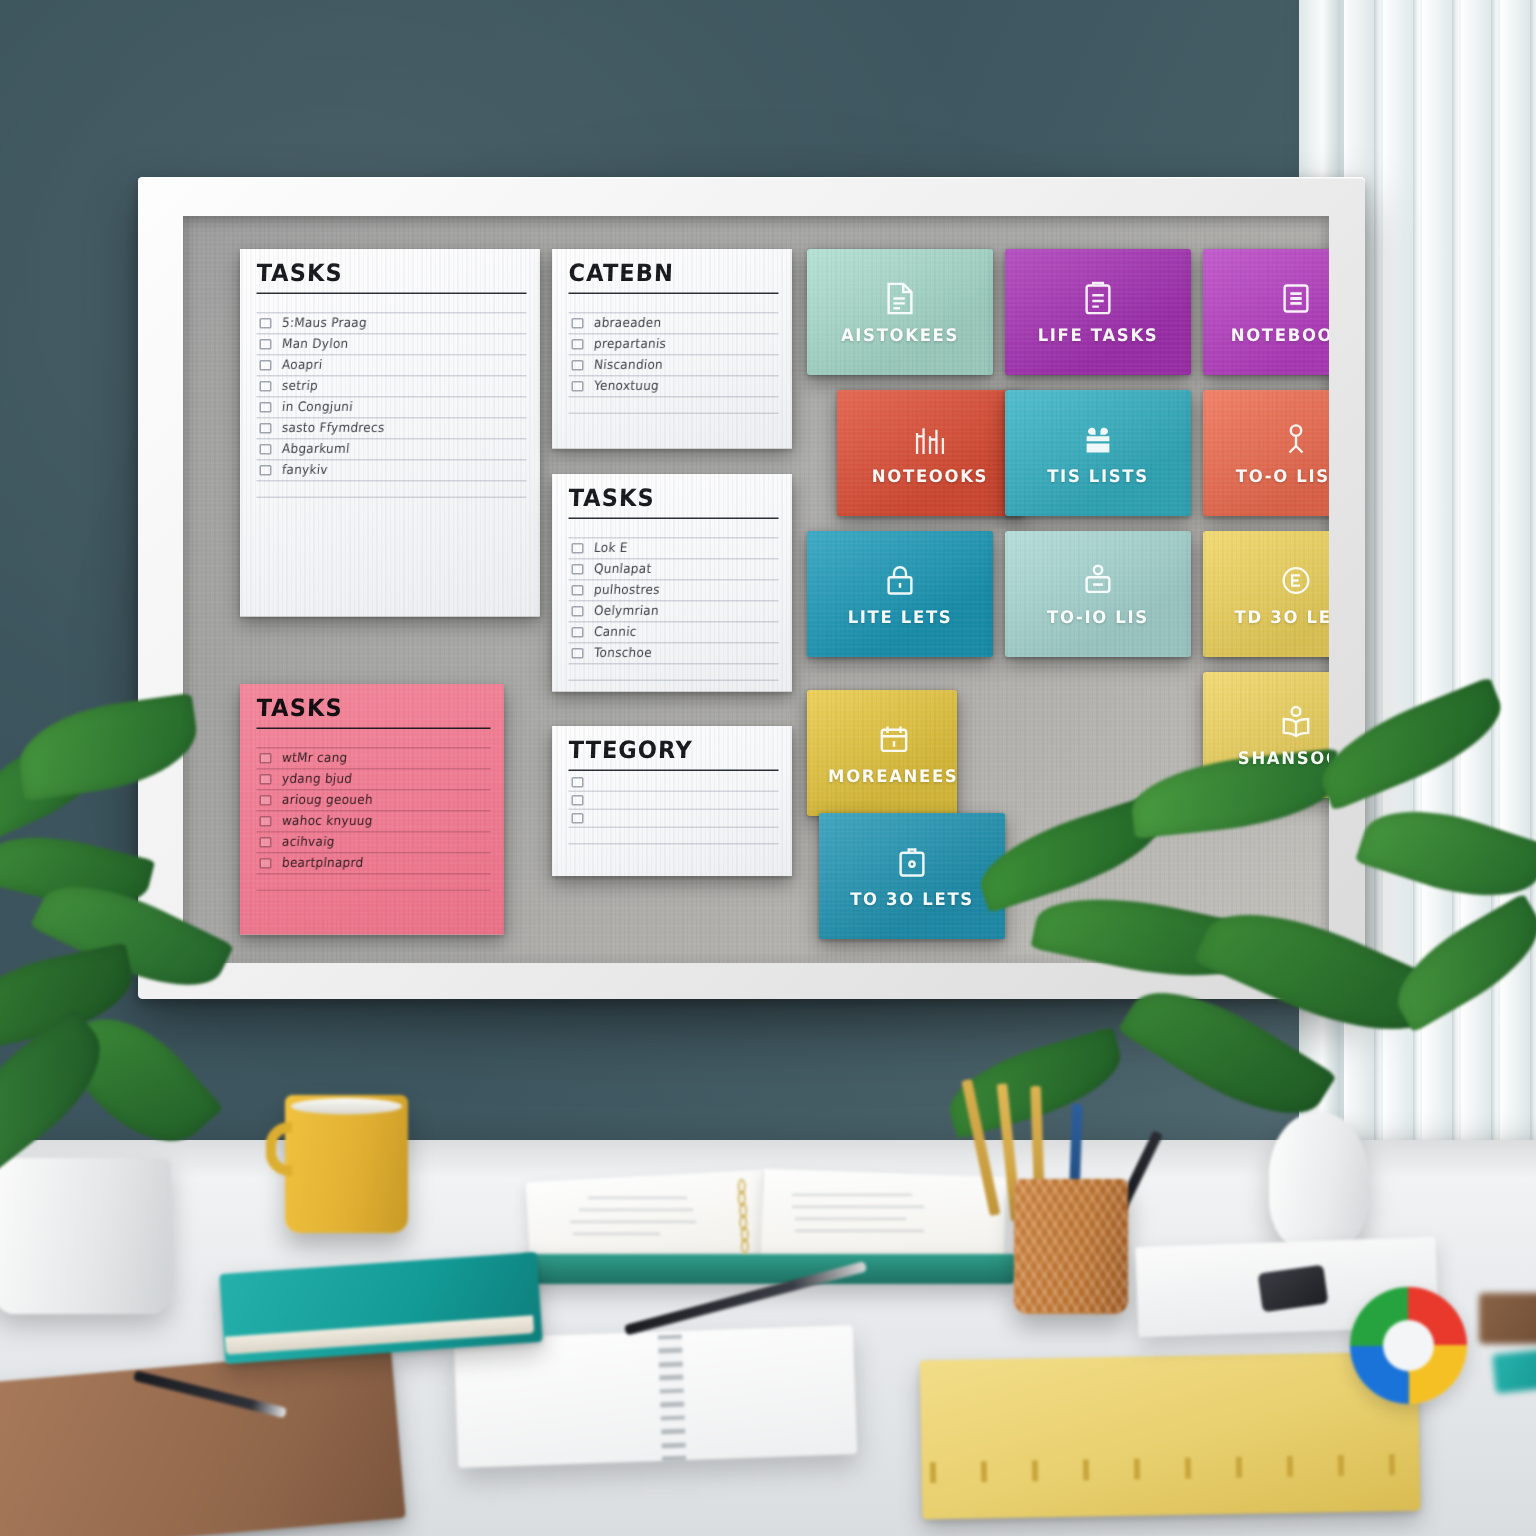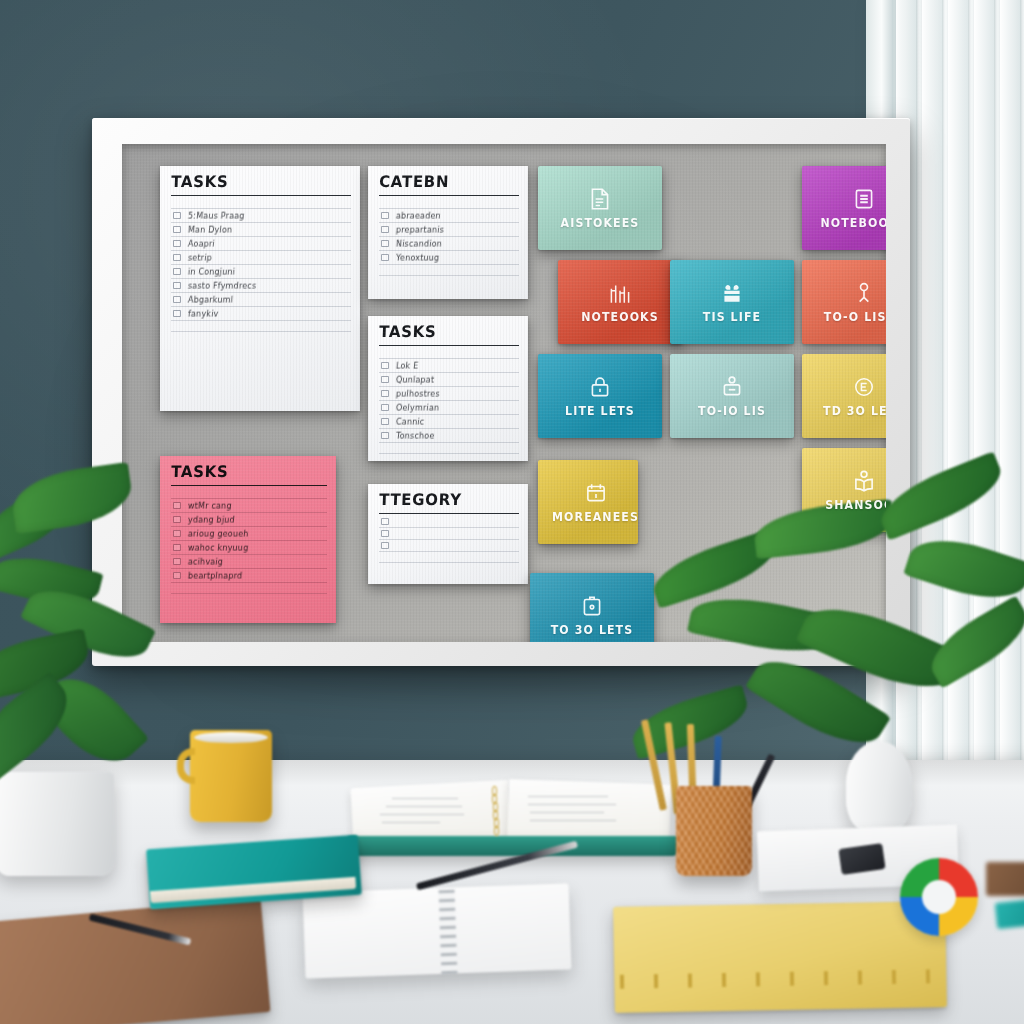--- a/index.html
+++ b/index.html
@@ -427,20 +427,30 @@
       <span class="card-icon">
         <svg width="26" height="26" viewBox="0 0 24 24" fill="none" stroke="#ffffff" stroke-width="1.5">
           <path d="M5 3h9l5 5v13H5z"></path>
             <path d="M14 3v5h5"></path>
           <path d="M8 12h7M8 15h7M8 18h4"></path>
         </svg>
       </span>
       <span class="card-label">AISTOKEES</span>
     </div>
 
+    <div class="card lighttext" style="left:548px; top:22px; width:124px; height:84px; background:#a832b7;">
+      <span class="card-icon">
+        <svg width="26" height="26" viewBox="0 0 24 24" fill="none" stroke="#ffffff" stroke-width="1.5">
+          <rect x="5" y="4" width="14" height="17" rx="1.5"></rect>
+          <path d="M9 4V2.5h6V4"></path>
+          <path d="M8.5 10h7M8.5 13.5h7M8.5 17h4"></path>
+        </svg>
+      </span>
+      <span class="card-label">LIFE TASKS</span>
+    </div>
 
     <div class="card lighttext" style="left:680px; top:22px; width:124px; height:84px; background:#b83ec4;">
       <span class="card-icon">
         <svg width="26" height="26" viewBox="0 0 24 24" fill="none" stroke="#ffffff" stroke-width="1.5">
           <rect x="5" y="4" width="14" height="16" rx="1.5"></rect>
           <path d="M8.5 9h7M8.5 12h7M8.5 15h7" stroke-width="1.8"></path>
         </svg>
       </span>
       <span class="card-label">NOTEBOOKS</span>
     </div>
@@ -456,21 +466,21 @@
     </div>
 
     <div class="card lighttext" style="left:548px; top:116px; width:124px; height:84px; background:#34b2c4;">
       <span class="card-icon">
         <svg width="26" height="26" viewBox="0 0 24 24" fill="#ffffff">
           <path d="M5 10h14v3H5zM5 14.5h14V20H5z"></path>
           <path d="M6.5 5.5a2.3 2.3 0 0 1 4 1.2V9H7.6a2 2 0 0 1-1.1-3.5z"></path>
           <path d="M17.5 5.5a2.3 2.3 0 0 0-4 1.2V9h2.9a2 2 0 0 0 1.1-3.5z"></path>
         </svg>
       </span>
-      <span class="card-label">TIS LIFE</span>
+      <span class="card-label">TIS LISTS</span>
     </div>
 
     <div class="card lighttext" style="left:680px; top:116px; width:124px; height:84px; background:#ef6b4e;">
       <span class="card-icon">
         <svg width="26" height="26" viewBox="0 0 24 24" fill="none" stroke="#ffffff" stroke-width="1.5">
           <circle cx="12" cy="6.5" r="3.2"></circle>
           <path d="M12 10v6M12 16l-4 4M12 16l4 4"></path>
         </svg>
       </span>
       <span class="card-label">TO-O LISTS</span>
@@ -523,21 +533,21 @@
       <span class="card-icon">
         <svg width="26" height="26" viewBox="0 0 24 24" fill="none" stroke="#ffffff" stroke-width="1.5">
           <circle cx="12" cy="5.8" r="2.7"></circle>
           <path d="M4.5 19V10.5c2.6 0 5.6.6 7.5 2 1.9-1.4 4.9-2 7.5-2V19c-2.6 0-5.6.6-7.5 2-1.9-1.4-4.9-2-7.5-2z"></path>
           <path d="M12 12.5V21"></path>
         </svg>
       </span>
       <span class="card-label">SHANSOCK</span>
     </div>
 
-    <div class="card lighttext" style="left:408px; top:398px; width:124px; height:84px; background:#2196b5;margin-top:31px;">
+    <div class="card lighttext" style="left:424px; top:398px; width:124px; height:84px; background:#2196b5;">
       <span class="card-icon">
         <svg width="26" height="26" viewBox="0 0 24 24" fill="none" stroke="#ffffff" stroke-width="1.5">
           <rect x="5" y="6" width="14" height="14" rx="1.5"></rect>
           <path d="M10 6V4h4v2"></path>
           <circle cx="12" cy="13" r="1.6"></circle>
         </svg>
       </span>
       <span class="card-label">TO 3O LETS</span>
     </div>
 

